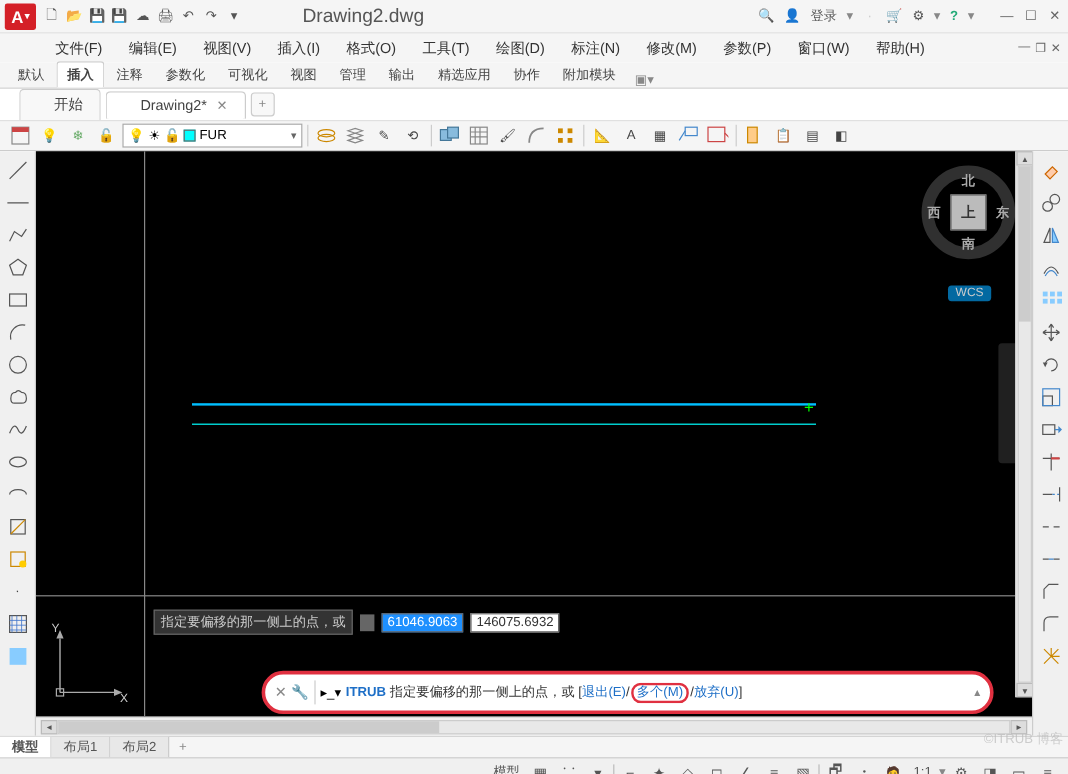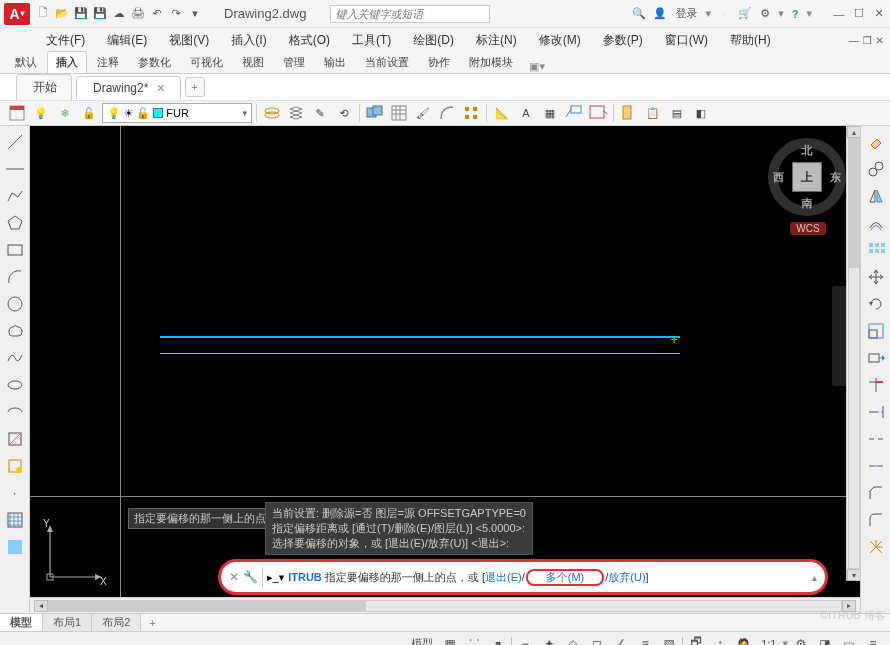--- a/index.html
+++ b/index.html
@@ -4,39 +4,39 @@
 <style>
 *{margin:0;padding:0;box-sizing:border-box;font-family:"Microsoft YaHei",sans-serif}
 body{width:890px;height:645px;background:#fff;overflow:hidden;font-size:11px;user-select:none}
 
 
 .titlebar{height:28px;background:#f5f5f5;display:flex;align-items:center;padding:0 4px;gap:4px;border-bottom:1px solid #ddd}
 .logo{width:26px;height:22px;background:#d42027;color:#fff;display:flex;align-items:center;justify-content:center;font-weight:bold;font-size:14px;border-radius:2px}
 .logo::after{content:"▾";font-size:8px;margin-left:1px}
 .qat{display:flex;gap:1px}
 .qat-btn{width:18px;height:18px;display:flex;align-items:center;justify-content:center;color:#555;border:1px solid transparent}
-.title-text{margin-left:16px;color:#555;font-size:13px}
+.title-text{margin-left:44px;color:#555;font-size:16px}
 .search-box{margin-left:20px;height:18px;width:160px;border:1px solid #ccc;background:#fff;font-size:11px;font-style:italic;color:#999;padding:0 4px}
 .title-right{margin-left:auto;display:flex;gap:8px;align-items:center;color:#555}
 .win-btns{display:flex;gap:6px;margin-left:12px}
 .win-btn{width:14px;height:14px;display:flex;align-items:center;justify-content:center;color:#666;font-size:11px}
 
 
 .menubar{height:24px;background:#f5f5f5;display:flex;align-items:center;padding-left:36px;gap:2px;font-size:12px;color:#333}
 .menu-item{padding:2px 10px}
 .doc-btns{margin-left:auto;display:flex;gap:4px;padding-right:6px;color:#666;font-size:10px}
 
 
 .ribbon-tabs{height:22px;background:#f5f5f5;display:flex;align-items:flex-end;padding-left:6px;gap:1px;border-bottom:1px solid #ccc;font-size:11px;color:#444}
 .rtab{padding:3px 8px;border:1px solid transparent;border-bottom:none}
 .rtab.active{background:#fff;border-color:#ccc;border-radius:3px 3px 0 0;font-weight:bold}
 
 
 .file-tabs{height:26px;background:#fff;display:flex;align-items:center;padding-left:16px;gap:4px}
-.ftab{padding:4px 14px 4px 16px;border:1px solid #ccc;border-bottom:none;background:#f8f8f8;border-radius:4px 4px 0 0;font-size:12px;color:#444;display:flex;align-items:flex-end;gap:8px}
+.ftab{padding:4px 14px 4px 28px;border:1px solid #ccc;border-bottom:none;background:#f8f8f8;border-radius:4px 4px 0 0;font-size:12px;color:#444;display:flex;align-items:flex-end;gap:8px}
 .ftab.active{background:#fff;font-weight:500}
 .ftab-close{color:#888;font-size:11px}
 .add-tab{width:20px;height:20px;border:1px solid #ccc;border-radius:3px;display:flex;align-items:center;justify-content:center;color:#888;background:#f8f8f8}
 
 
 .toolbar-row{height:26px;background:#f5f5f5;border-top:1px solid #e0e0e0;border-bottom:1px solid #ccc;display:flex;align-items:center;padding:0 6px;gap:2px}
 .tb-btn{width:22px;height:22px;display:flex;align-items:center;justify-content:center;border:1px solid transparent;color:#444}
 .tb-sep{width:1px;height:18px;background:#ccc;margin:0 2px}
 .layer-dd{width:150px;height:20px;border:1px solid #aaa;background:#fff;display:flex;align-items:center;padding:0 4px;font-size:11px;gap:3px}
 .layer-sw{width:10px;height:10px;background:#0ff;border:1px solid #666}
@@ -57,21 +57,21 @@
 .line2{position:absolute;left:130px;top:227px;width:520px;height:1px;background:#0ff}
 .cross-mark{position:absolute;left:640px;top:205px;color:#0f0;font-size:14px}
 
 .viewcube{position:absolute;right:12px;top:12px;width:80px;height:100px;color:#888;font-size:11px;text-align:center}
 .vc-ring{width:78px;height:78px;border:10px solid rgba(80,80,80,0.6);border-radius:50%;position:relative;display:flex;align-items:center;justify-content:center}
 .vc-face{width:30px;height:30px;background:#bbb;color:#333;font-size:12px;display:flex;align-items:center;justify-content:center;font-weight:bold;border:1px solid #666}
 .vc-n{position:absolute;top:-5px;left:50%;transform:translateX(-50%);color:#aaa;font-weight:bold}
 .vc-s{position:absolute;bottom:-5px;left:50%;transform:translateX(-50%);color:#aaa;font-weight:bold}
 .vc-e{position:absolute;right:-5px;top:50%;transform:translateY(-50%);color:#aaa;font-weight:bold}
 .vc-w{position:absolute;left:-5px;top:50%;transform:translateY(-50%);color:#aaa;font-weight:bold}
-.wcs-badge{margin-top:6px;background:#7f1d1d;color:#ccc;padding:1px 6px;border-radius:3px;font-size:10px;display:inline-block}
+.wcs-badge{margin-top:22px;background:#0369a1;color:#ccc;padding:1px 6px;border-radius:3px;font-size:10px;display:inline-block}
 .navbar{position:absolute;right:8px;top:160px;width:20px;height:100px;background:rgba(80,80,80,0.4);border-radius:3px}
 
 .dyn-input{position:absolute;left:98px;top:382px;display:flex;gap:6px;align-items:center}
 .dyn-prompt{background:#333;color:#ccc;padding:2px 5px;border:1px solid #666;font-size:11px}
 .dyn-box{background:#fff;color:#333;padding:1px 4px;border:1px solid #666;font-size:11px}
 .dyn-box.sel{background:#1e90ff;color:#fff}
 .dyn-box-lock{width:12px;height:14px;background:#666;display:inline-block}
 
 .ucs{position:absolute;left:10px;bottom:10px;width:70px;height:70px}
 .ucs svg{width:100%;height:100%}
@@ -80,21 +80,21 @@
 
 .cmdline-wrap{position:absolute;left:188px;bottom:2px;right:32px;height:36px;border:3px solid #e03040;border-radius:18px;background:#fff;display:flex;align-items:center;padding:0 8px;gap:4px}
 .cmd-x{color:#888;font-size:12px}
 .cmd-wrench{color:#888;font-size:12px}
 .cmd-sep2{width:1px;height:20px;background:#ccc}
 .cmd-input{flex:1;font-size:11px;color:#333;font-family:monospace;white-space:nowrap;overflow:hidden;line-height:13px}
 .cmd-key{color:#1e6fc7}
 .cmd-opt{color:#1e6fc7}
 .cmd-arr{color:#888;font-size:10px}
 .cmd-input .r2{color:#666}
-.opt-oval{display:inline-block; border:2px solid #e03040;border-radius:8px;padding:0 18px;margin:0 1px}
+.opt-oval{display:inline-block; border:2px solid #e03040;border-radius:8px;padding:0 3px;margin:0 1px}
 
 
 .scroll-h{height:16px;background:#f0f0f0;border-top:1px solid #ccc;display:flex;align-items:center;padding:0 4px}
 .scroll-track{flex:1;height:12px;background:#e8e8e8;border:1px solid #ccc;position:relative}
 .scroll-thumb{position:absolute;left:0;width:40%;height:100%;background:#ccc}
 .scroll-btn{width:14px;height:12px;background:#ddd;border:1px solid #bbb;font-size:8px;display:flex;align-items:center;justify-content:center;color:#555}
 .scroll-v{position:absolute;right:0;top:0;bottom:16px;width:14px;background:#f0f0f0;border-left:1px solid #ccc;display:flex;flex-direction:column}
 .scroll-v .scroll-track{width:12px;height:auto;flex:1;margin:0 auto}
 .scroll-v .scroll-thumb{width:100%;height:30%;top:0}
 
@@ -123,21 +123,20 @@
     <div class="qat-btn">📂</div>
     <div class="qat-btn">💾</div>
     <div class="qat-btn">💾</div>
     <div class="qat-btn">☁</div>
     <div class="qat-btn">🖨</div>
     <div class="qat-btn">↶</div>
     <div class="qat-btn">↷</div>
     <div class="qat-btn">▾</div>
   </div>
   <span class="title-text">Drawing2.dwg</span>
-  <input class="search-box" placeholder="键入关键字或短语" style="">
   <div class="title-right">
     <span>🔍</span>
     <span>👤</span>
     <span>登录</span>
     <span style="color:#888">▾</span>
     <span style="margin:0 4px;color:#ccc">·</span>
     <span>🛒</span>
     <span>⚙</span>
     <span style="color:#888">▾</span>
     <span style="color:#2a7;font-weight:bold">?</span>
@@ -172,21 +171,21 @@
 
 <div class="ribbon-tabs">
   <span class="rtab">默认</span>
   <span class="rtab active">插入</span>
   <span class="rtab">注释</span>
   <span class="rtab">参数化</span>
   <span class="rtab">可视化</span>
   <span class="rtab">视图</span>
   <span class="rtab">管理</span>
   <span class="rtab">输出</span>
-  <span class="rtab">当前设置</span>
+  <span class="rtab">精选应用</span>
   <span class="rtab">协作</span>
   <span class="rtab">附加模块</span>
   <span style="margin-left:6px;color:#888">▣▾</span>
 </div>
 
 <div class="file-tabs">
   <div class="ftab">
       <span>开始</span>
     </div>
   <div class="ftab active">
@@ -399,25 +398,20 @@
           <line x1="10" y1="60" x2="55" y2="60" stroke="#aaa" stroke-width="1.2"></line>
           <polygon points="55,57 55,63 62,60" fill="#aaa"></polygon>
           <line x1="10" y1="60" x2="10" y2="15" stroke="#aaa" stroke-width="1.2"></line>
           <polygon points="7,15 13,15 10,8" fill="#aaa"></polygon>
           <rect x="7" y="57" width="6" height="6" fill="none" stroke="#aaa"></rect>
           <text x="60" y="68" fill="#ccc" font-size="10">X</text>
           <text x="3" y="10" fill="#ccc" font-size="10">Y</text>
         </svg>
       </div>
 
-      <div class="cmd-history">
-        <div>当前设置: 删除源=否  图层=源  OFFSETGAPTYPE=0</div>
-        <div>指定偏移距离或 [通过(T)/删除(E)/图层(L)] &lt;5.0000&gt;:</div>
-        <div>选择要偏移的对象，或 [退出(E)/放弃(U)] &lt;退出&gt;:</div>
-      </div>
 
       <div class="cmdline-wrap">
         <span class="cmd-x">✕</span>
         <span class="cmd-wrench">🔧</span>
         <span class="cmd-sep2"></span>
         <span>▸_▾</span>
         <div class="cmd-input">
           <div>
             <b class="cmd-key">ITRUB</b>
             <span>指定要偏移的那一侧上的点，或 [</span><span class="cmd-opt">退出(E)</span>/<span class="opt-oval"><span class="cmd-opt">多个(M)</span></span>/<span class="cmd-opt">放弃(U)</span><span>]</span>

